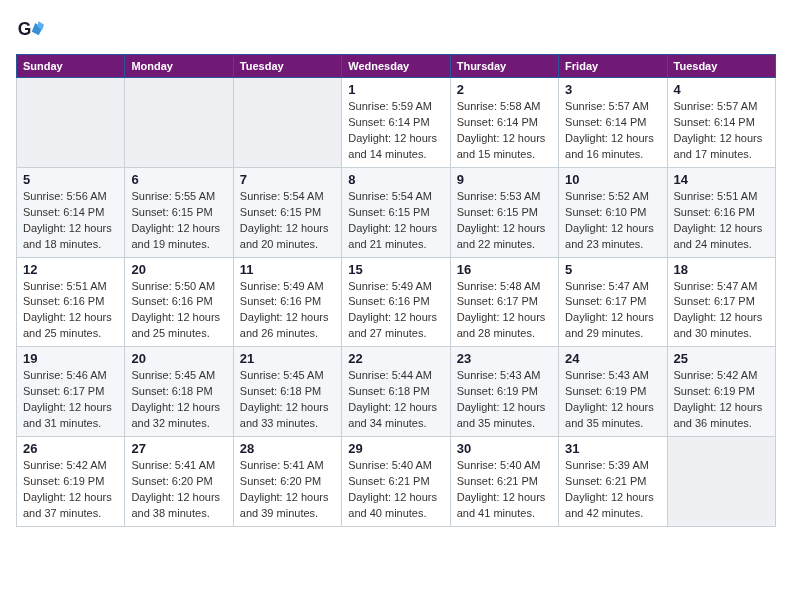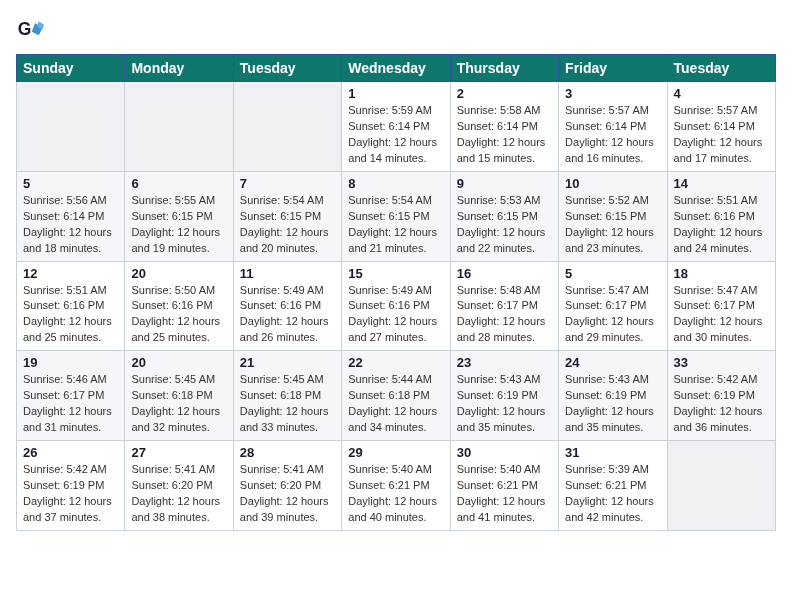--- a/index.html
+++ b/index.html
@@ -45,25 +45,25 @@
     .location {
       font-size: 15px;
       color: #444;
     }
     table {
       width: 100%;
       border-collapse: collapse;
       font-size: 11px;
     }
     thead tr th {
-      background-color: #0f766e;
+      background-color: #701a75;
       color: #fff;
       text-align: left;
       padding: 5px 6px;
-      font-size: 14px;
+      font-size: 11px;
       font-weight: bold;
       border: 1px solid #2a559a;
     }
     tbody tr td {
       border: 1px solid #c8d0d8;
       vertical-align: top;
       padding: 4px 6px;
       height: 80px;
       width: 106px;
       background: #fff;
@@ -187,21 +187,21 @@
         <td>
           <span class="day-num">9</span>
           <div class="day-info">Sunrise: 5:53 AM
 Sunset: 6:15 PM
 Daylight: 12 hours
 and 22 minutes.</div>
         </td>
         <td>
           <span class="day-num">10</span>
           <div class="day-info">Sunrise: 5:52 AM
-Sunset: 6:15 PM
+Sunset: 6:10 PM
 Daylight: 12 hours
 and 23 minutes.</div>
         </td>
         <td>
           <span class="day-num">14</span>
           <div class="day-info">Sunrise: 5:51 AM
 Sunset: 6:16 PM
 Daylight: 12 hours
 and 24 minutes.</div>
         </td>
@@ -294,21 +294,21 @@
 and 35 minutes.</div>
         </td>
         <td>
           <span class="day-num">24</span>
           <div class="day-info">Sunrise: 5:43 AM
 Sunset: 6:19 PM
 Daylight: 12 hours
 and 35 minutes.</div>
         </td>
         <td>
-          <span class="day-num">33</span>
+          <span class="day-num">25</span>
           <div class="day-info">Sunrise: 5:42 AM
 Sunset: 6:19 PM
 Daylight: 12 hours
 and 36 minutes.</div>
         </td>
       </tr>
       <tr>
         <td>
           <span class="day-num">26</span>
           <div class="day-info">Sunrise: 5:42 AM

